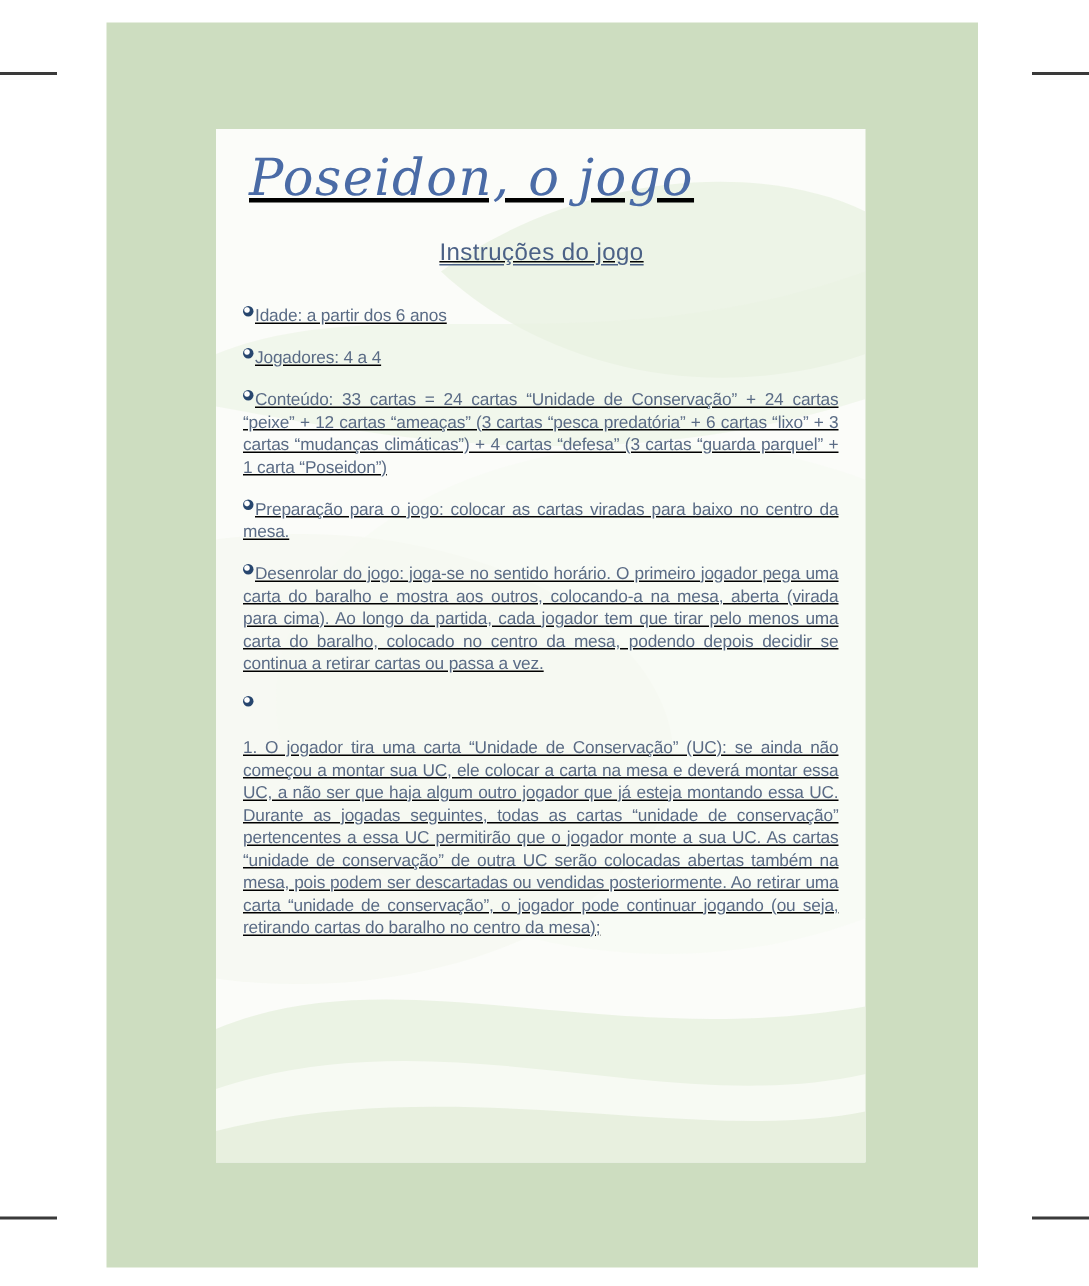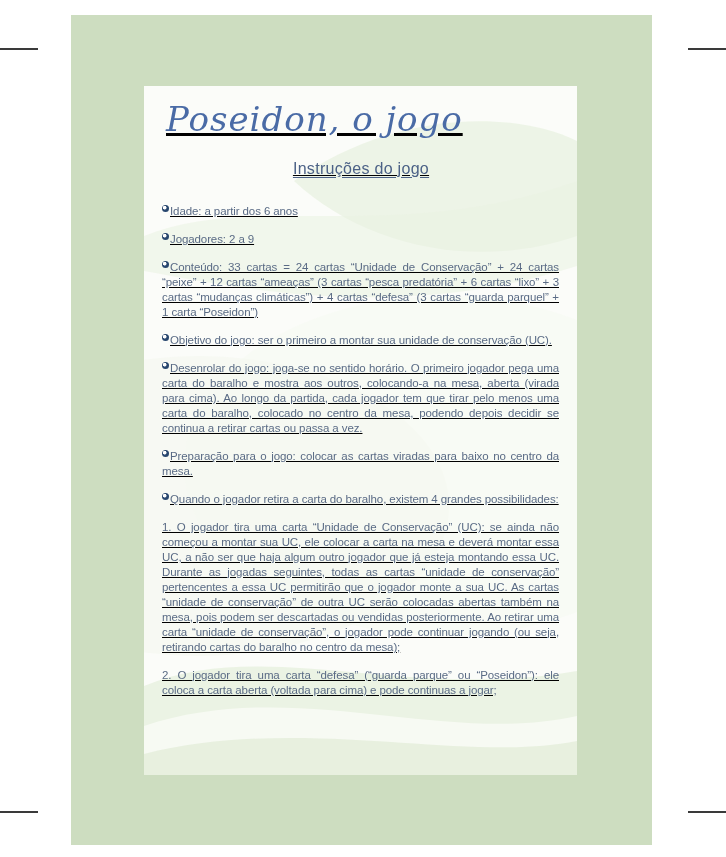--- a/index.html
+++ b/index.html
@@ -72,24 +72,22 @@
       <path d="M0 668 C 160 628 320 678 433 655 L433 689 L0 689 Z" fill="#e3eeda" opacity="0.8"></path>
     </svg>
 
     <div class="sheet-inner">
       <h1 class="doc-title">Poseidon, o jogo</h1>
 
       <h2 class="doc-heading">Instruções do jogo</h2>
 
       <div class="doc-body">
         <p><span class="bullet"></span><span>Idade: a partir dos 6 anos</span></p>
-        <p><span class="bullet"></span><span>Jogadores: 2 a 9</span></p>
+        <p><span class="bullet"></span><span>Jogadores: 4 a 4</span></p>
         <p><span class="bullet"></span><span>Conteúdo: 33 cartas = 24 cartas “Unidade de Conservação” + 24 cartas “peixe” + 12 cartas “ameaças” (3 cartas “pesca predatória” + 6 cartas “lixo” + 3 cartas “mudanças climáticas”) + 4 cartas “defesa” (3 cartas “guarda parquel” + 1 carta “Poseidon”)</span></p>
-        <p><span class="bullet"></span><span>Objetivo do jogo: ser o primeiro a montar sua unidade de conservação (UC).</span></p>
+        <p><span class="bullet"></span><span>Preparação para o jogo: colocar as cartas viradas para baixo no centro da mesa.</span></p>
         <p><span class="bullet"></span><span>Desenrolar do jogo: joga-se no sentido horário. O primeiro jogador pega uma carta do baralho e mostra aos outros, colocando-a na mesa, aberta (virada para cima). Ao longo da partida, cada jogador tem que tirar pelo menos uma carta do baralho, colocado no centro da mesa, podendo depois decidir se continua a retirar cartas ou passa a vez.</span></p>
-        <p><span class="bullet"></span><span>Preparação para o jogo: colocar as cartas viradas para baixo no centro da mesa.</span></p>
-        <p><span class="bullet"></span><span>Quando o jogador retira a carta do baralho, existem 4 grandes possibilidades:</span></p>
+        <p><span class="bullet"></span></p>
         <p><span>1. O jogador tira uma carta “Unidade de Conservação” (UC): se ainda não começou a montar sua UC, ele colocar a carta na mesa e deverá montar essa UC, a não ser que haja algum outro jogador que já esteja montando essa UC. Durante as jogadas seguintes, todas as cartas “unidade de conservação” pertencentes a essa UC permitirão que o jogador monte a sua UC. As cartas “unidade de conservação” de outra UC serão colocadas abertas também na mesa, pois podem ser descartadas ou vendidas posteriormente. Ao retirar uma carta “unidade de conservação”, o jogador pode continuar jogando (ou seja, retirando cartas do baralho no centro da mesa);</span></p>
-        <p><span>2. O jogador tira uma carta “defesa” (“guarda parque” ou “Poseidon”): ele coloca a carta aberta (voltada para cima) e pode continuas a jogar;</span></p>
       </div>
     </div>
   </div>
 </div>
 
 </body></html>

